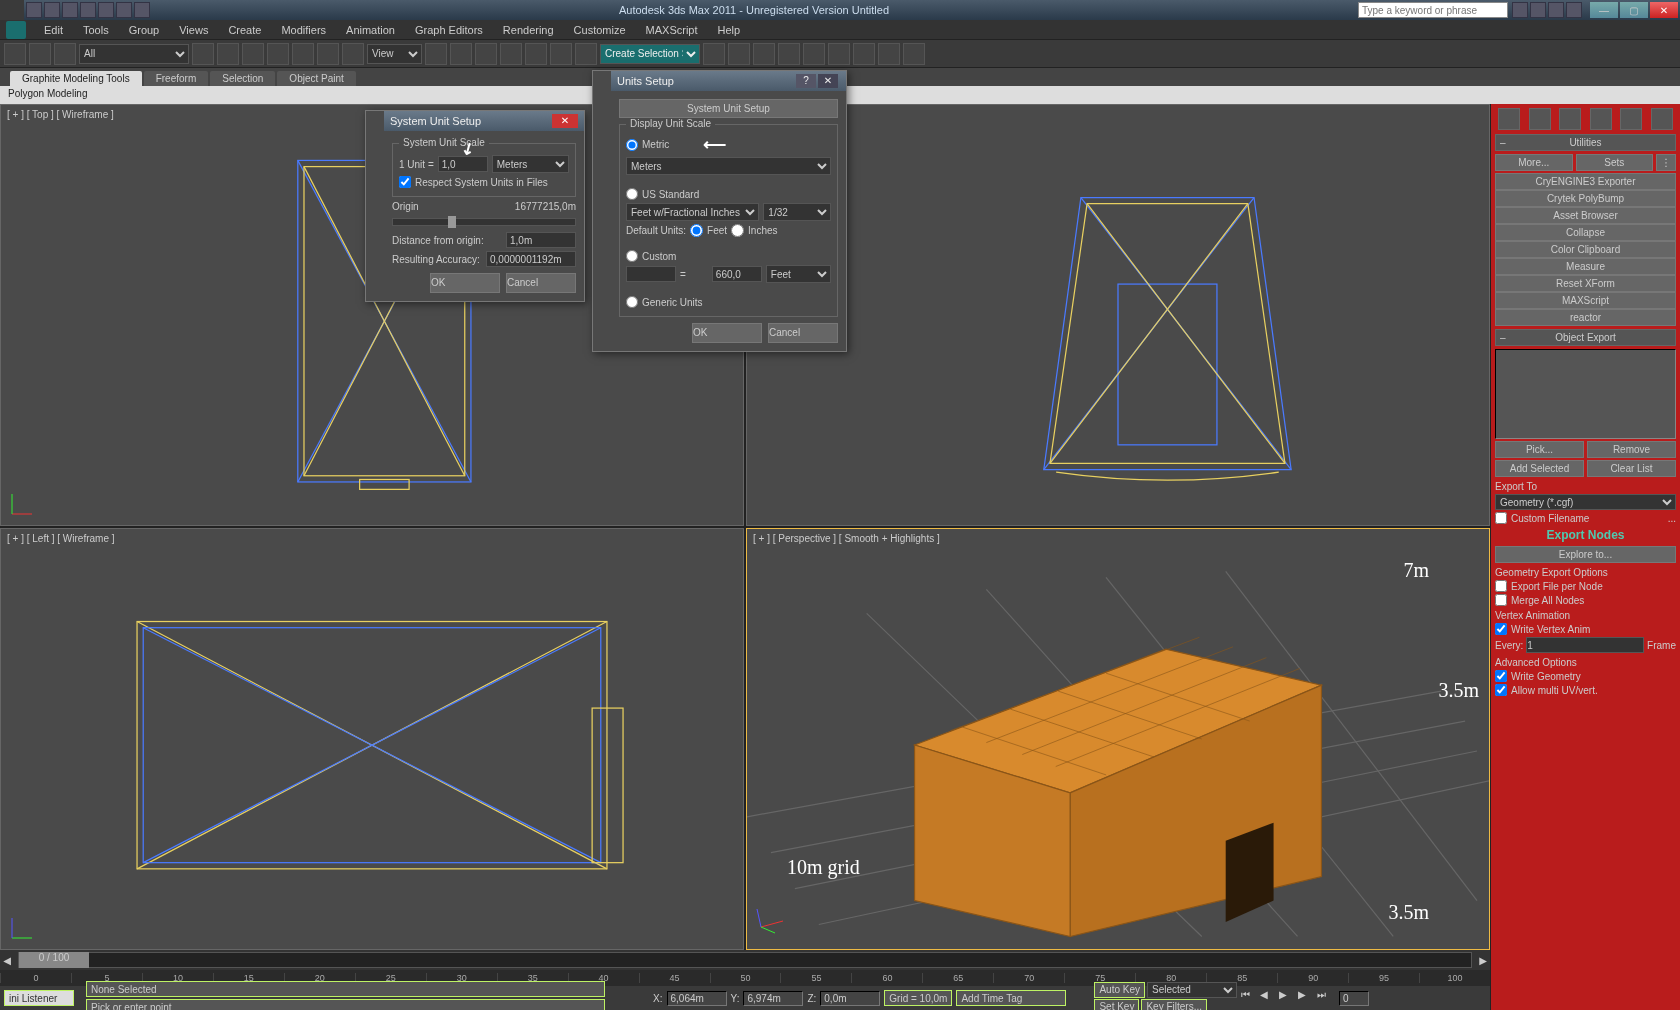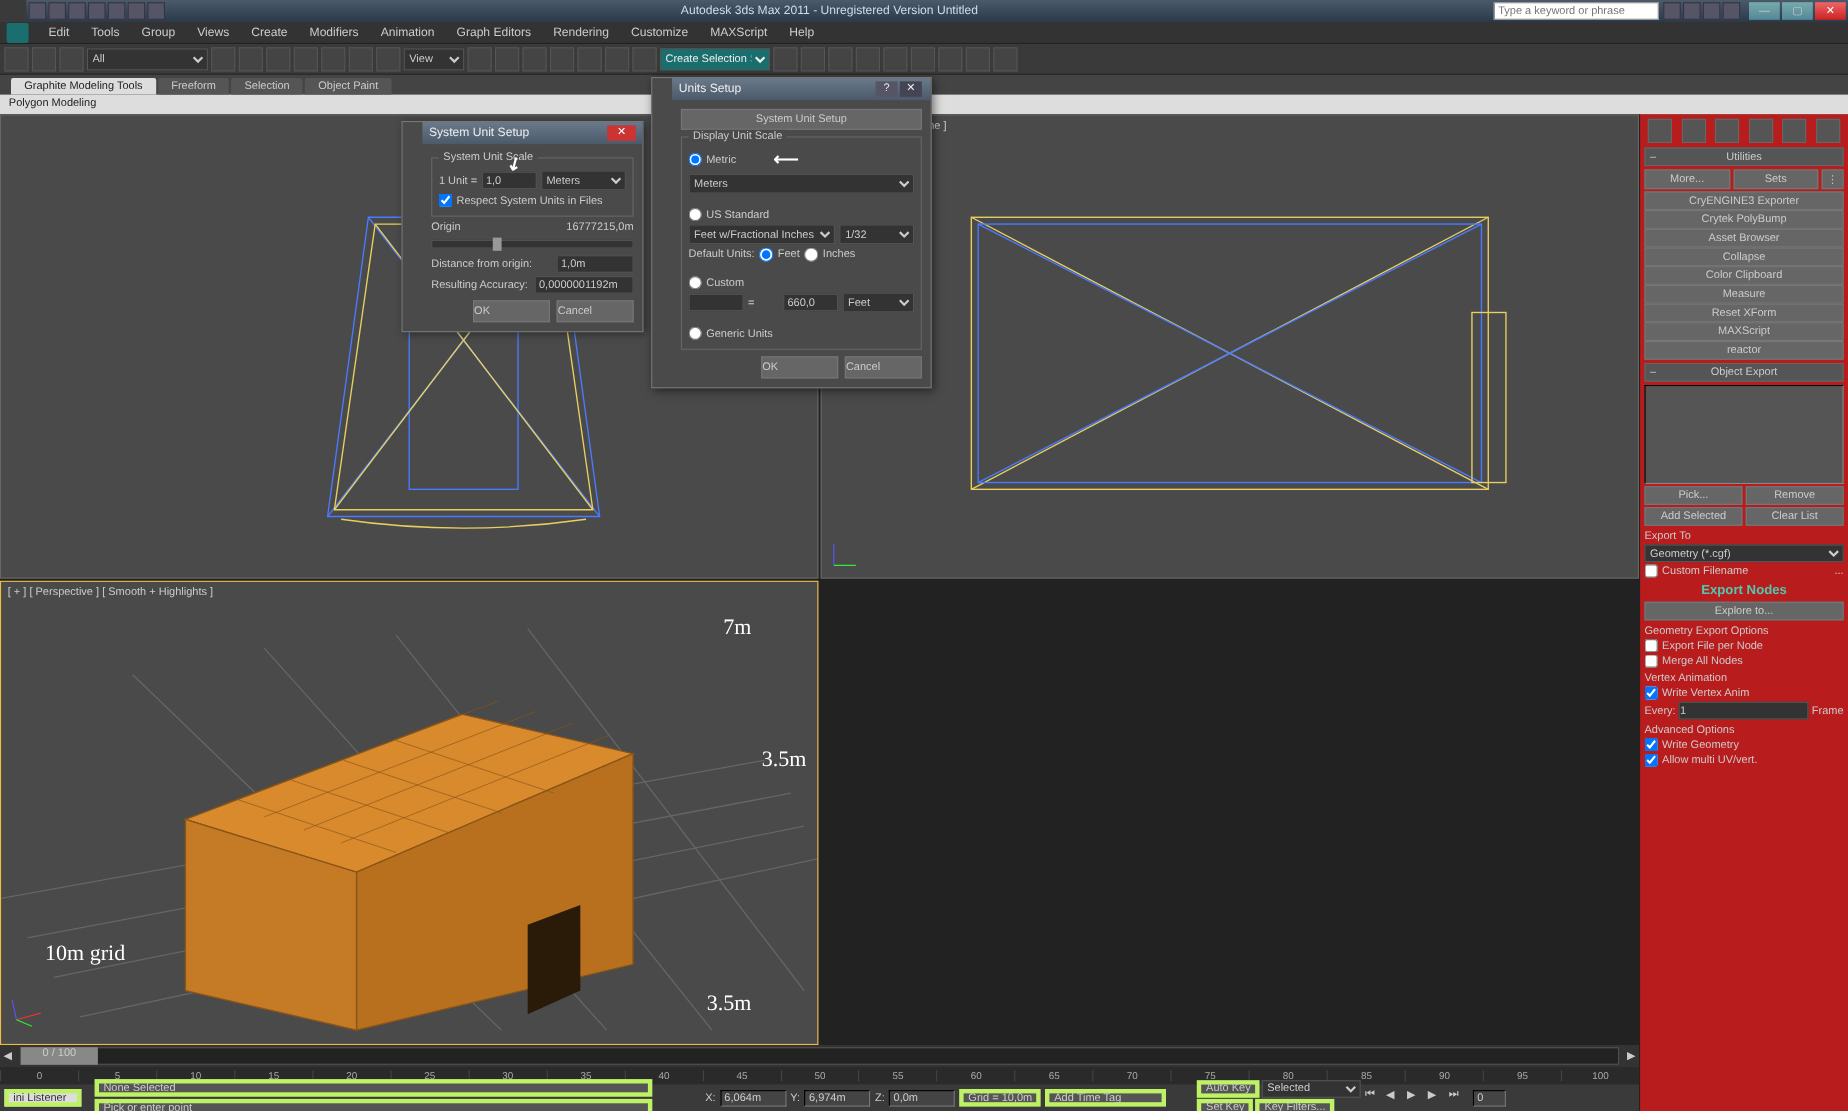--- a/index.html
+++ b/index.html
@@ -66,21 +66,21 @@
 .section-title { font-size: 10px; color: #ccc; margin: 4px 0 2px; }
 .export-nodes { text-align: center; color: #4ec9b0; font-weight: bold; font-size: 12px; margin: 4px 0; }
 
 
 .timeline { position: absolute; left: 0; right: 190px; bottom: 40px; height: 20px; background: #333; display: flex; align-items: center; font-size: 10px; }
 .timeline .slider { flex: 1; position: relative; height: 16px; background: #222; border: 1px solid #555; margin: 0 4px; }
 .timeline .slider .thumb { position: absolute; left: 0; top: -1px; width: 70px; height: 16px; background: #888; text-align: center; font-size: 10px; }
 .ruler { position: absolute; left: 0; right: 190px; bottom: 24px; height: 16px; background: #2a2a2a; font-size: 9px; color: #aaa; display: flex; align-items: center; }
 .ruler span { flex: 1; text-align: center; border-left: 1px solid #444; }
 .statusbar { position: absolute; left: 0; right: 190px; bottom: 0; height: 24px; background: #3a3a3a; display: flex; align-items: center; gap: 4px; padding: 0 4px; font-size: 10px; }
-.statusbar .sbox { background: #555; border: 4px solid #bef264; padding: 1px 4px; height: 16px; display: inline-flex; align-items: center; }
+.statusbar .sbox { background: #555; border: 1px solid #bef264; padding: 1px 4px; height: 16px; display: inline-flex; align-items: center; }
 .statusbar .coord { width: 60px; background: #444; border: 1px inset #222; padding: 1px 3px; }
 
 
 .dialog { position: absolute; background: #4a4a4a; border: 1px solid #777; box-shadow: 2px 2px 8px rgba(0,0,0,0.5); padding-left: 18px; }
 .dlg-title { background: linear-gradient(#6a7a8a, #4a5a6a); color: #eee; padding: 3px 6px; font-size: 11px; display: flex; align-items: center; }
 .dlg-title .spacer { flex: 1; }
 .dlg-title .xbtn { width: 26px; height: 14px; background: #c33; color: #fff; text-align: center; font-size: 10px; line-height: 14px; }
 .dlg-title .hbtn { width: 20px; height: 14px; background: #556; text-align: center; font-size: 10px; line-height: 14px; margin-right: 2px; }
 .dlg-body { padding: 8px; }
 .groupbox { border: 1px solid #666; margin: 4px 0; padding: 8px 6px 6px; position: relative; }
@@ -183,20 +183,36 @@
 <div class="ribbon">
   <div class="tab">Graphite Modeling Tools</div>
   <div class="tab dark">Freeform</div>
   <div class="tab dark">Selection</div>
   <div class="tab dark">Object Paint</div>
 </div>
 <div class="subribbon">Polygon Modeling</div>
 
 <div class="viewports">
 
+  <div class="viewport wire">
+    <div class="vp-label">[ + ] [ Top ] [ Wireframe ]</div>
+    <svg width="100%" height="100%" viewBox="0 0 600 330">
+      <rect x="240" y="40" width="140" height="260" fill="none" stroke="#4a7aff" stroke-width="1"></rect>
+      <line x1="240" y1="40" x2="380" y2="300" stroke="#4a7aff"></line>
+      <line x1="380" y1="40" x2="240" y2="300" stroke="#4a7aff"></line>
+      <rect x="245" y="45" width="130" height="250" fill="none" stroke="#e8d060" stroke-width="1"></rect>
+      <line x1="245" y1="45" x2="375" y2="295" stroke="#e8d060"></line>
+      <line x1="375" y1="45" x2="245" y2="295" stroke="#e8d060"></line>
+      <rect x="290" y="298" width="40" height="8" fill="none" stroke="#e8d060"></rect>
+    </svg>
+    <svg class="vp-gizmo" width="30" height="30">
+        <line x1="5" y1="25" x2="25" y2="25" stroke="#e33"></line>
+        <line x1="5" y1="25" x2="5" y2="5" stroke="#3e3"></line>
+      </svg>
+  </div>
 
   <div class="viewport wire">
     <svg width="100%" height="100%" viewBox="0 0 600 330">
       <g transform="translate(240,30)">
         <polygon points="0,260 200,260 170,40 30,40" fill="none" stroke="#4a7aff"></polygon>
         <line x1="0" y1="260" x2="170" y2="40" stroke="#4a7aff"></line>
         <line x1="200" y1="260" x2="30" y2="40" stroke="#4a7aff"></line>
         <rect x="60" y="110" width="80" height="130" fill="none" stroke="#4a7aff"></rect>
         <polygon points="5,255 195,255 165,45 35,45" fill="none" stroke="#e8d060"></polygon>
         <line x1="5" y1="255" x2="165" y2="45" stroke="#e8d060"></line>

